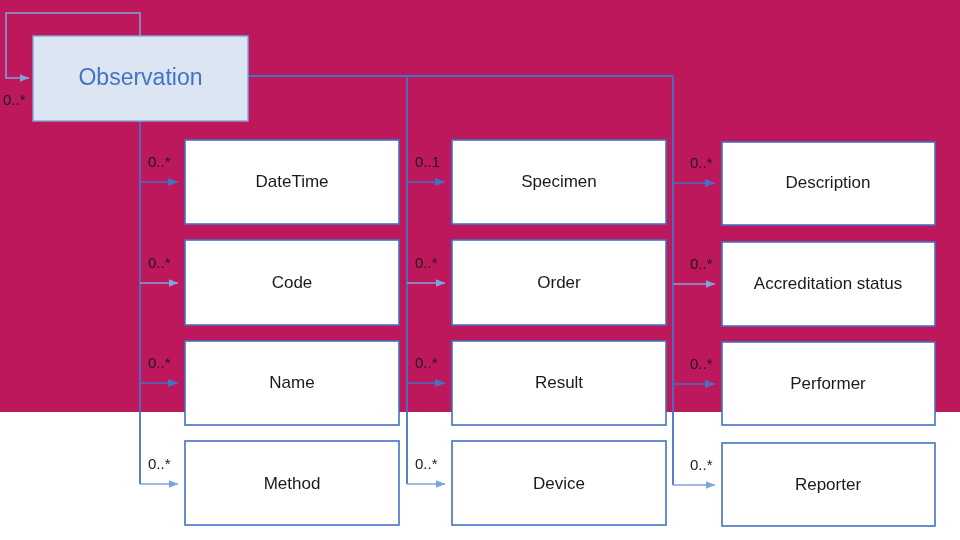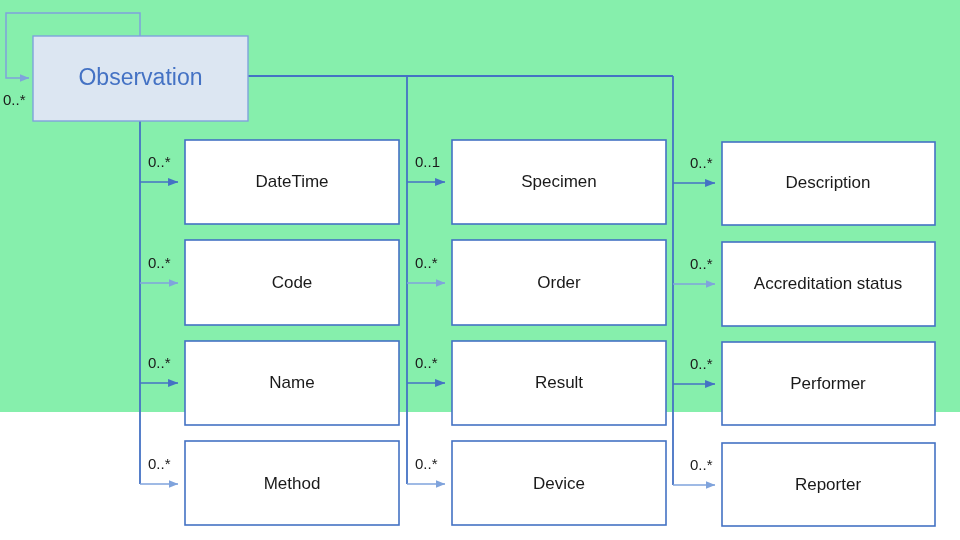--- a/index.html
+++ b/index.html
@@ -10,21 +10,21 @@
   body {
     width: 960px;
     height: 540px;
     overflow: hidden;
     font-family: "Liberation Sans", sans-serif;
   }
   #diagram-root {
     position: relative;
     width: 960px;
     height: 412px;
-    background: #86efac;
+    background: #be185d;
   }
   svg.canvas {
     position: absolute;
     top: 0;
     left: 0;
     width: 960px;
     height: 540px;
     display: block;
   }
   .node-rect {

